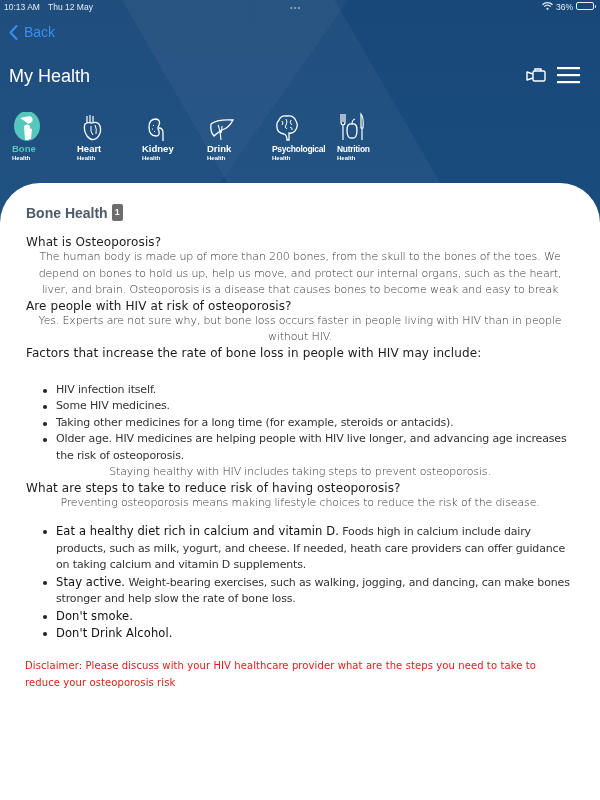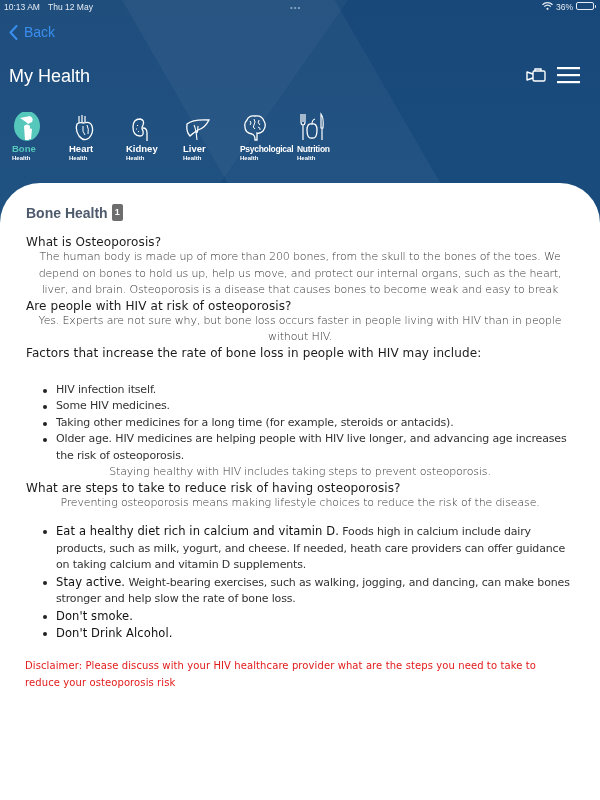--- a/index.html
+++ b/index.html
@@ -42,21 +42,21 @@
   .page-title {
     position: absolute; left: 9px; top: 66px;
     color: #ffffff; font-size: 18px;
     font-family: "Liberation Sans", sans-serif;
   }
   .header-icons { position: absolute; right: 20px; top: 66px; display: flex; gap: 10px; align-items: center; }
   .icon-btn { cursor: pointer; display: flex; align-items: center; }
 
   
   .categories {
-    position: absolute; left: 8px; top: 112px; display: flex; gap: 0;
+    position: absolute; left: 8px; top: 112px; display: flex; gap: 8px;
   }
   .cat {
     width: 57px; display: flex; flex-direction: column; align-items: flex-start;
     cursor: pointer; padding-left: 4px;
   }
   .cat .ico { width: 30px; height: 30px; display: flex; align-items: flex-end; justify-content: center; }
   .cat .lbl1 { font-family: "Liberation Sans", sans-serif; font-weight: bold; font-size: 9.5px; color: #fff; margin-top: 2px; line-height: 10px; }
   .cat .lbl2 { font-family: "Liberation Sans", sans-serif; font-weight: bold; font-size: 6px; color: #fff; line-height: 8px; }
   .cat.active .lbl1 { color: #55c7bb; }
   .cat.narrow .lbl1 { font-size: 8.5px; letter-spacing: -0.3px; }
@@ -180,21 +180,21 @@
       <span class="lbl1">Kidney</span>
       <span class="lbl2">Health</span>
     </div>
     <div class="cat">
       <div class="ico">
         <svg width="26" height="26" viewBox="0 0 26 26">
           <path d="M2 8 Q8 3 24 4 Q20 12 13 14 Q8 17 5 20 Q1 16 2 8Z" stroke="#fff" stroke-width="1.3" fill="none"></path>
           <path d="M9 9 Q11 13 12 24 M13 10 Q13 14 12 17" stroke="#fff" stroke-width="1.1" fill="none"></path>
         </svg>
       </div>
-      <span class="lbl1">Liver</span>
+      <span class="lbl1">Drink</span>
       <span class="lbl2">Health</span>
     </div>
     <div class="cat narrow">
       <div class="ico">
         <svg width="24" height="28" viewBox="0 0 24 28">
           <path d="M4 6 Q6 1 12 2 Q19 1 21 7 Q24 12 20 17 Q17 20 14 19 V26 H12 Q12 21 9 20 Q2 19 2 13 Q1 9 4 6Z" stroke="#fff" stroke-width="1.3" fill="none"></path>
           <path d="M7 7 Q9 9 7 11 M11 5 Q13 8 11 11 Q9 13 12 15 M16 6 Q14 9 17 11 M15 13 Q18 14 17 16" stroke="#fff" stroke-width="1" fill="none"></path>
         </svg>
       </div>
       <span class="lbl1">Psychological</span>

